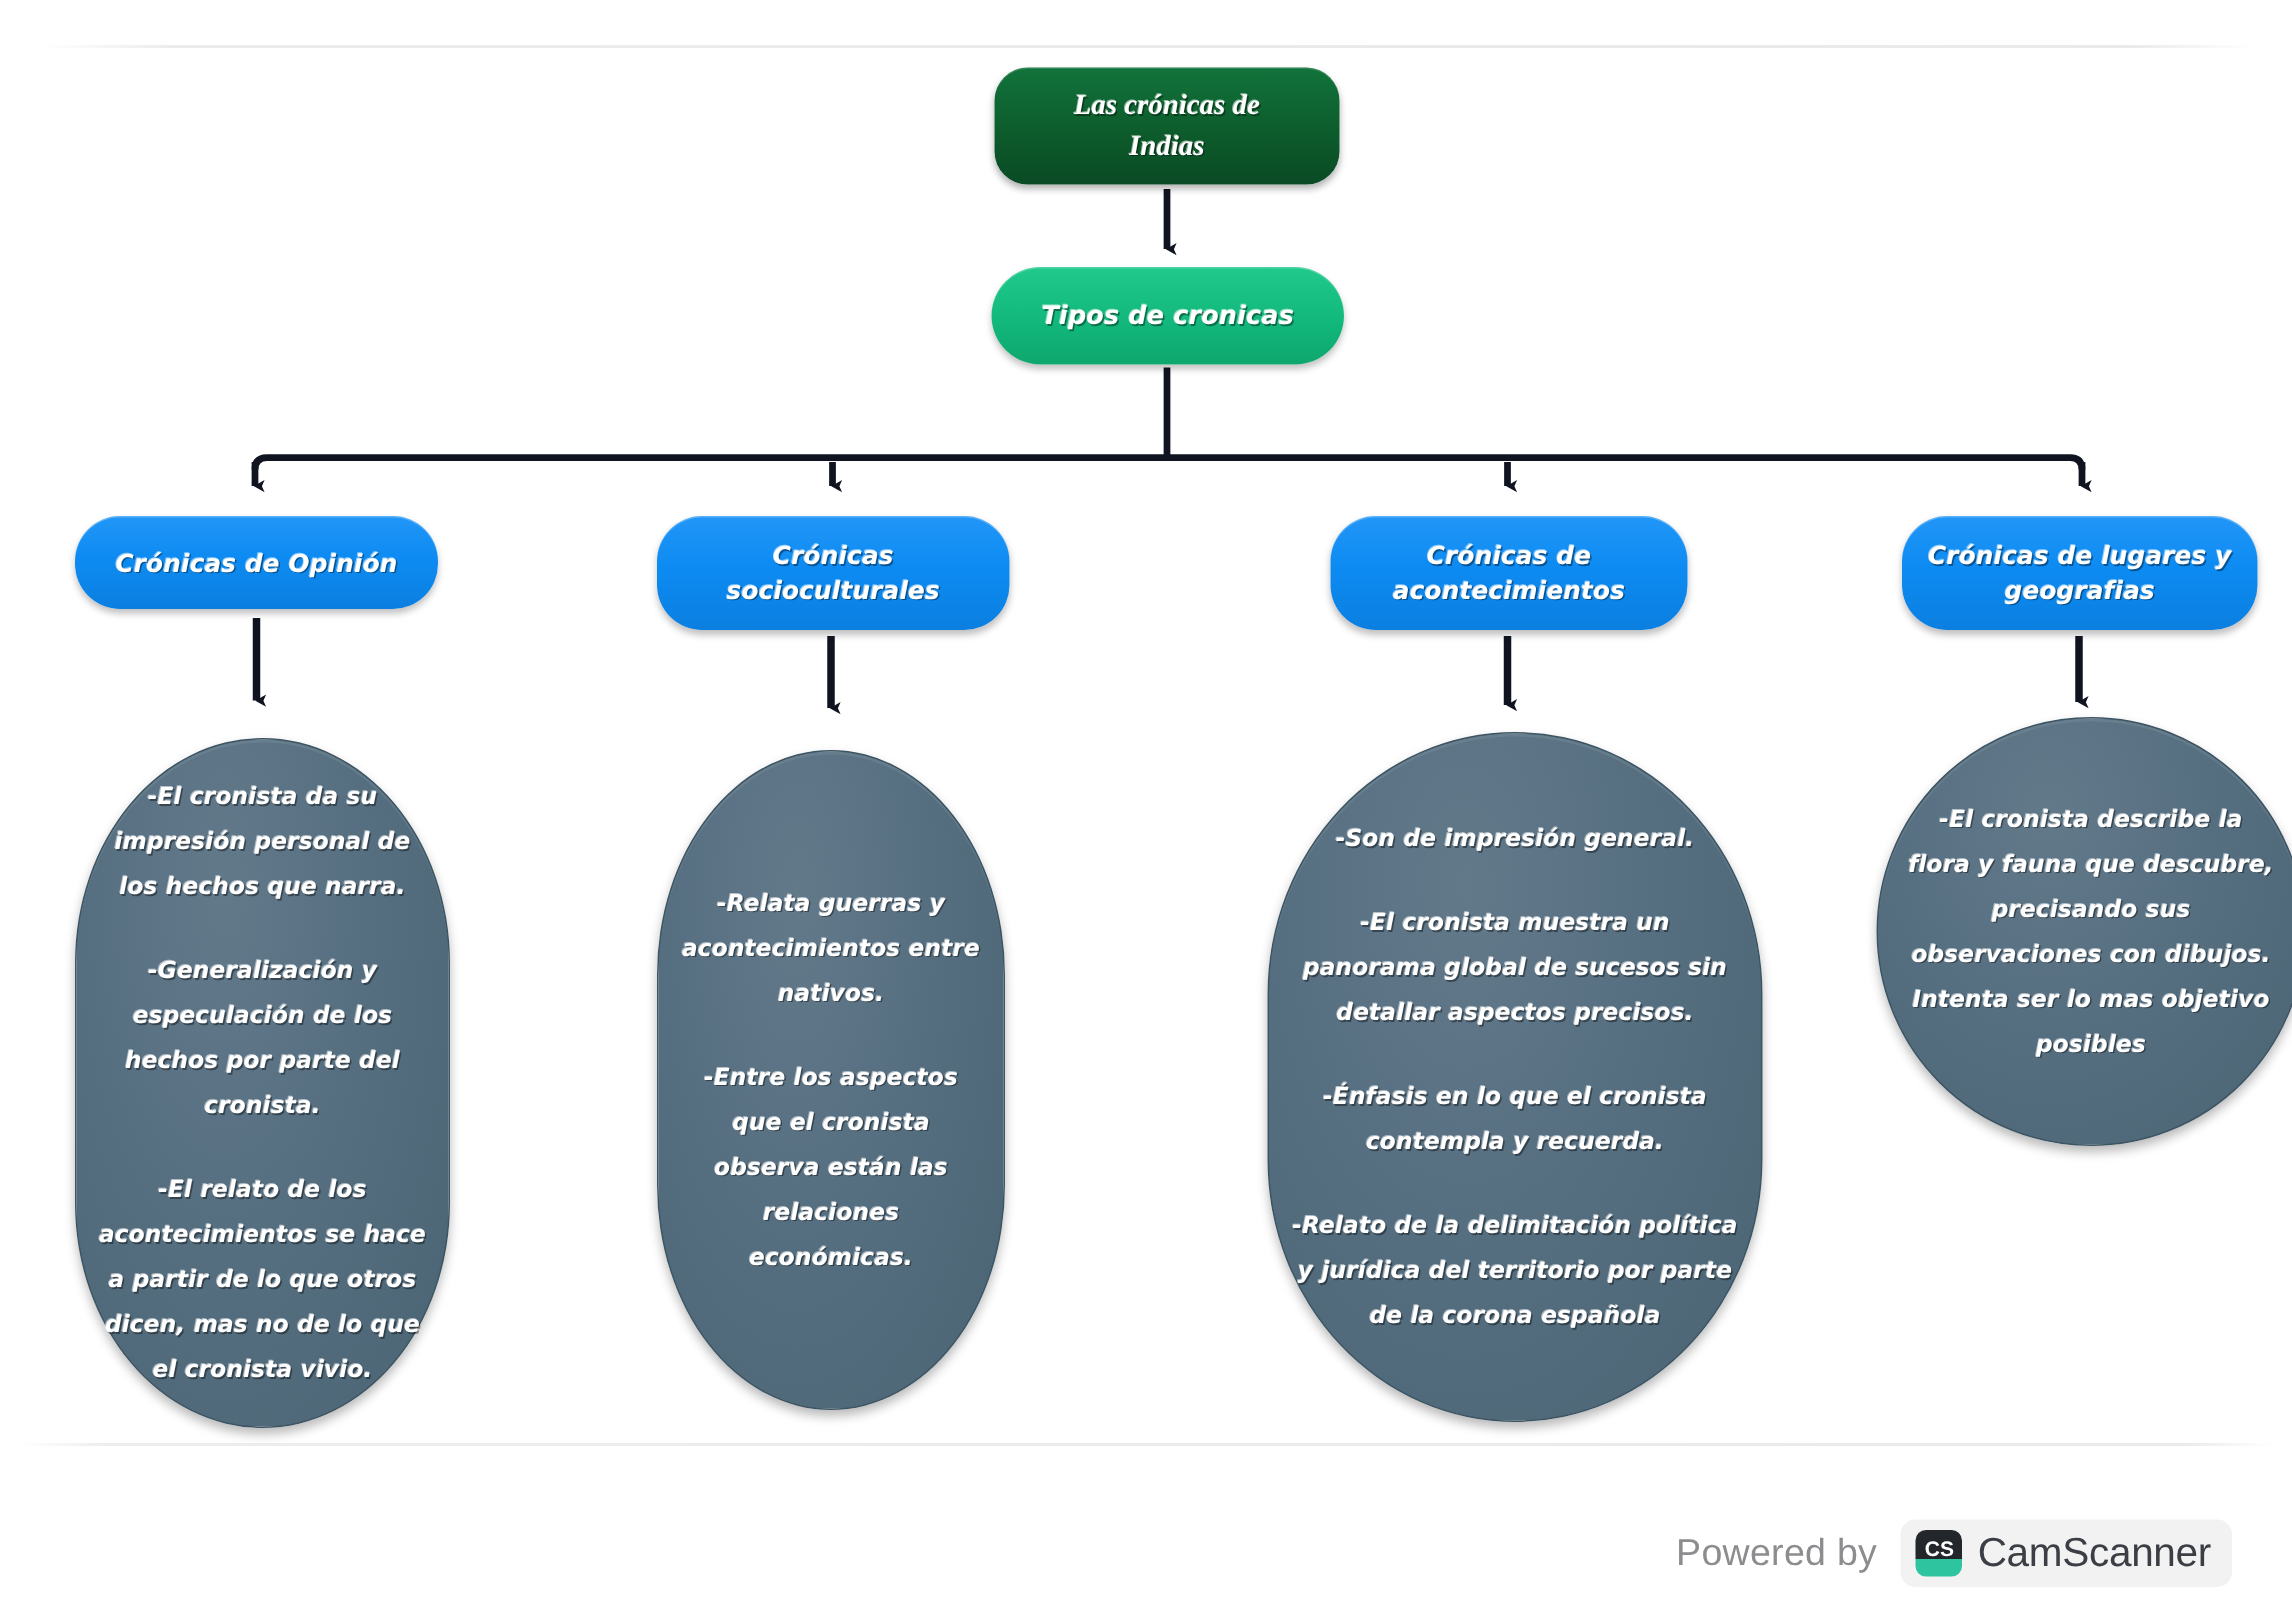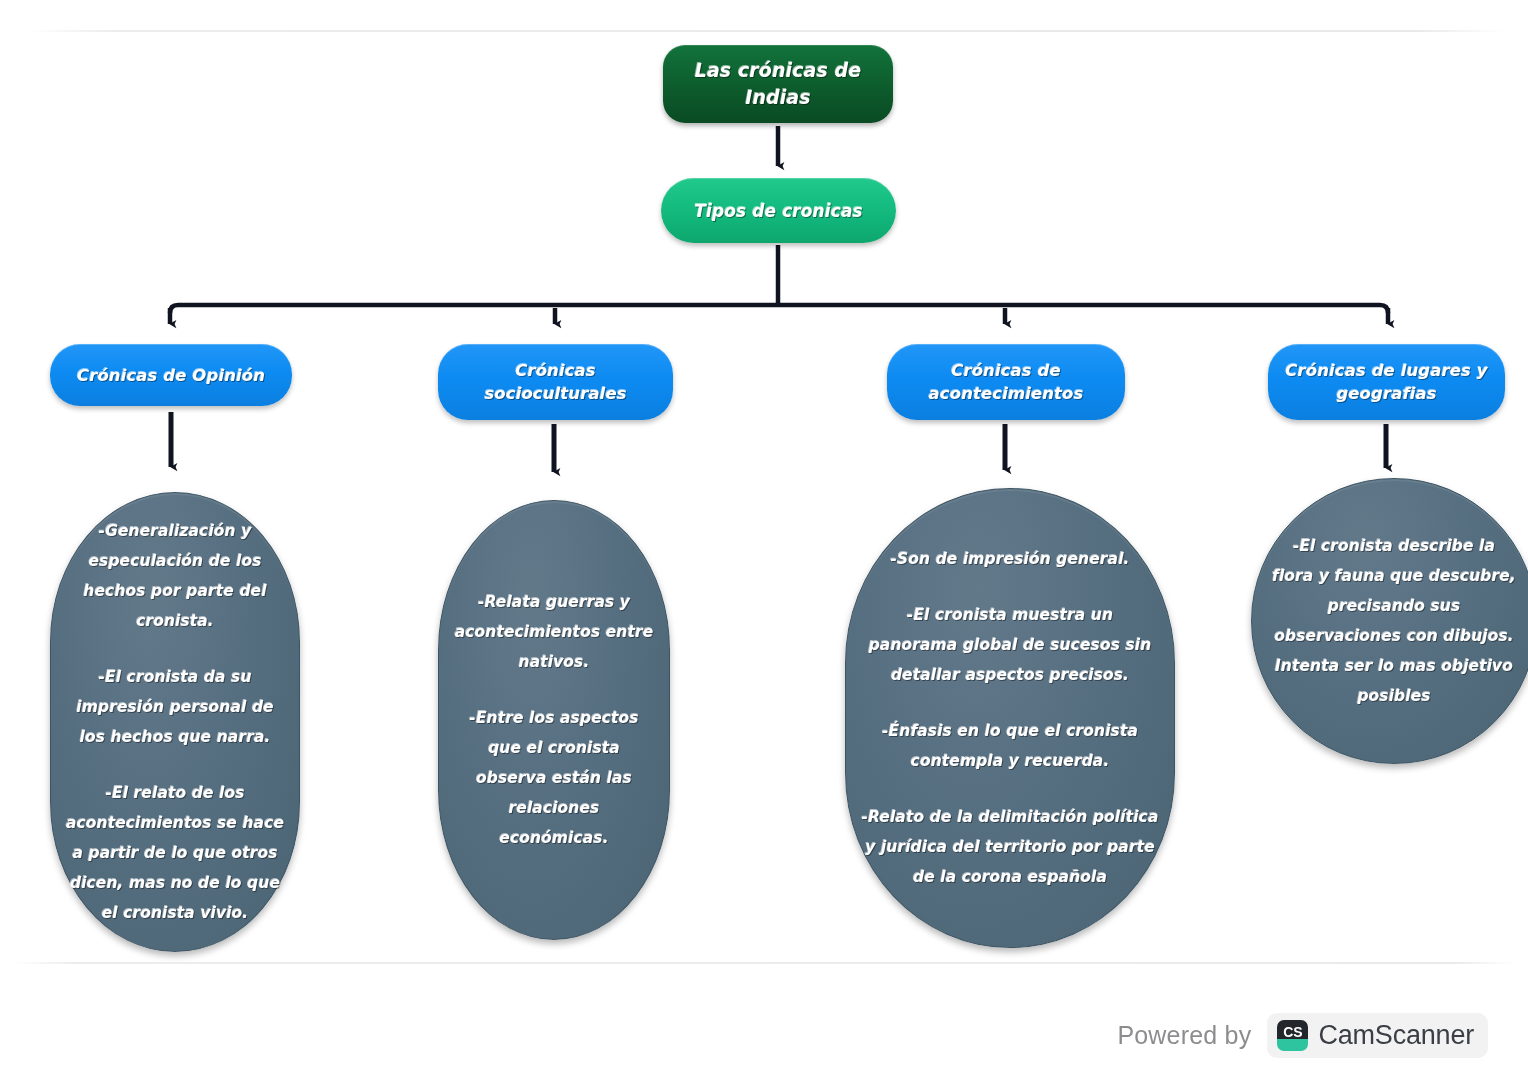--- a/index.html
+++ b/index.html
@@ -79,20 +79,21 @@
 
   
   .node-root {
     left: 663px;  top: 45px;
     width: 230px; height: 78px;
     border-radius: 22px;
     background: linear-gradient(180deg, #12733b 0%, #0d5c2c 55%, #0a4a24 100%);
     box-shadow: 0 3px 5px rgba(0,0,0,0.30), inset 0 1px 0 rgba(255,255,255,0.14);
     font-size: 19px;
     line-height: 27px;
+    font-family: Liberation Serif, serif;
   }
 
   
   .node-sub {
     left: 661px;  top: 178px;
     width: 235px; height: 65px;
     border-radius: 33px;
     background: linear-gradient(180deg, #21c98c 0%, #12b87c 55%, #0ea76e 100%);
     box-shadow: 0 3px 5px rgba(0,0,0,0.25), inset 0 1px 0 rgba(255,255,255,0.22);
     font-size: 17px;
@@ -241,22 +242,22 @@
     </div>
     <div class="node node-cat cat-2">
       <span class="node-label multiline">Crónicas de<br>acontecimientos</span>
     </div>
     <div class="node node-cat cat-3">
       <span class="node-label multiline">Crónicas de lugares y<br>geografias</span>
     </div>
 
     <div class="node node-detail detail-0">
       <span class="node-label detail-text">
+          <p>-El cronista da su impresión personal de los hechos que narra.</p>
           <p>-Generalización y especulación de los hechos por parte del cronista.</p>
-          <p>-El cronista da su impresión personal de los hechos que narra.</p>
           <p>-El relato de los acontecimientos se hace a partir de lo que otros dicen, mas no de lo que el cronista vivio.</p>
         </span>
     </div>
     <div class="node node-detail detail-1">
       <span class="node-label detail-text">
           <p>-Relata guerras y acontecimientos entre nativos.</p>
           <p>-Entre los aspectos que el cronista observa están las relaciones económicas.</p>
         </span>
     </div>
     <div class="node node-detail detail-2">

